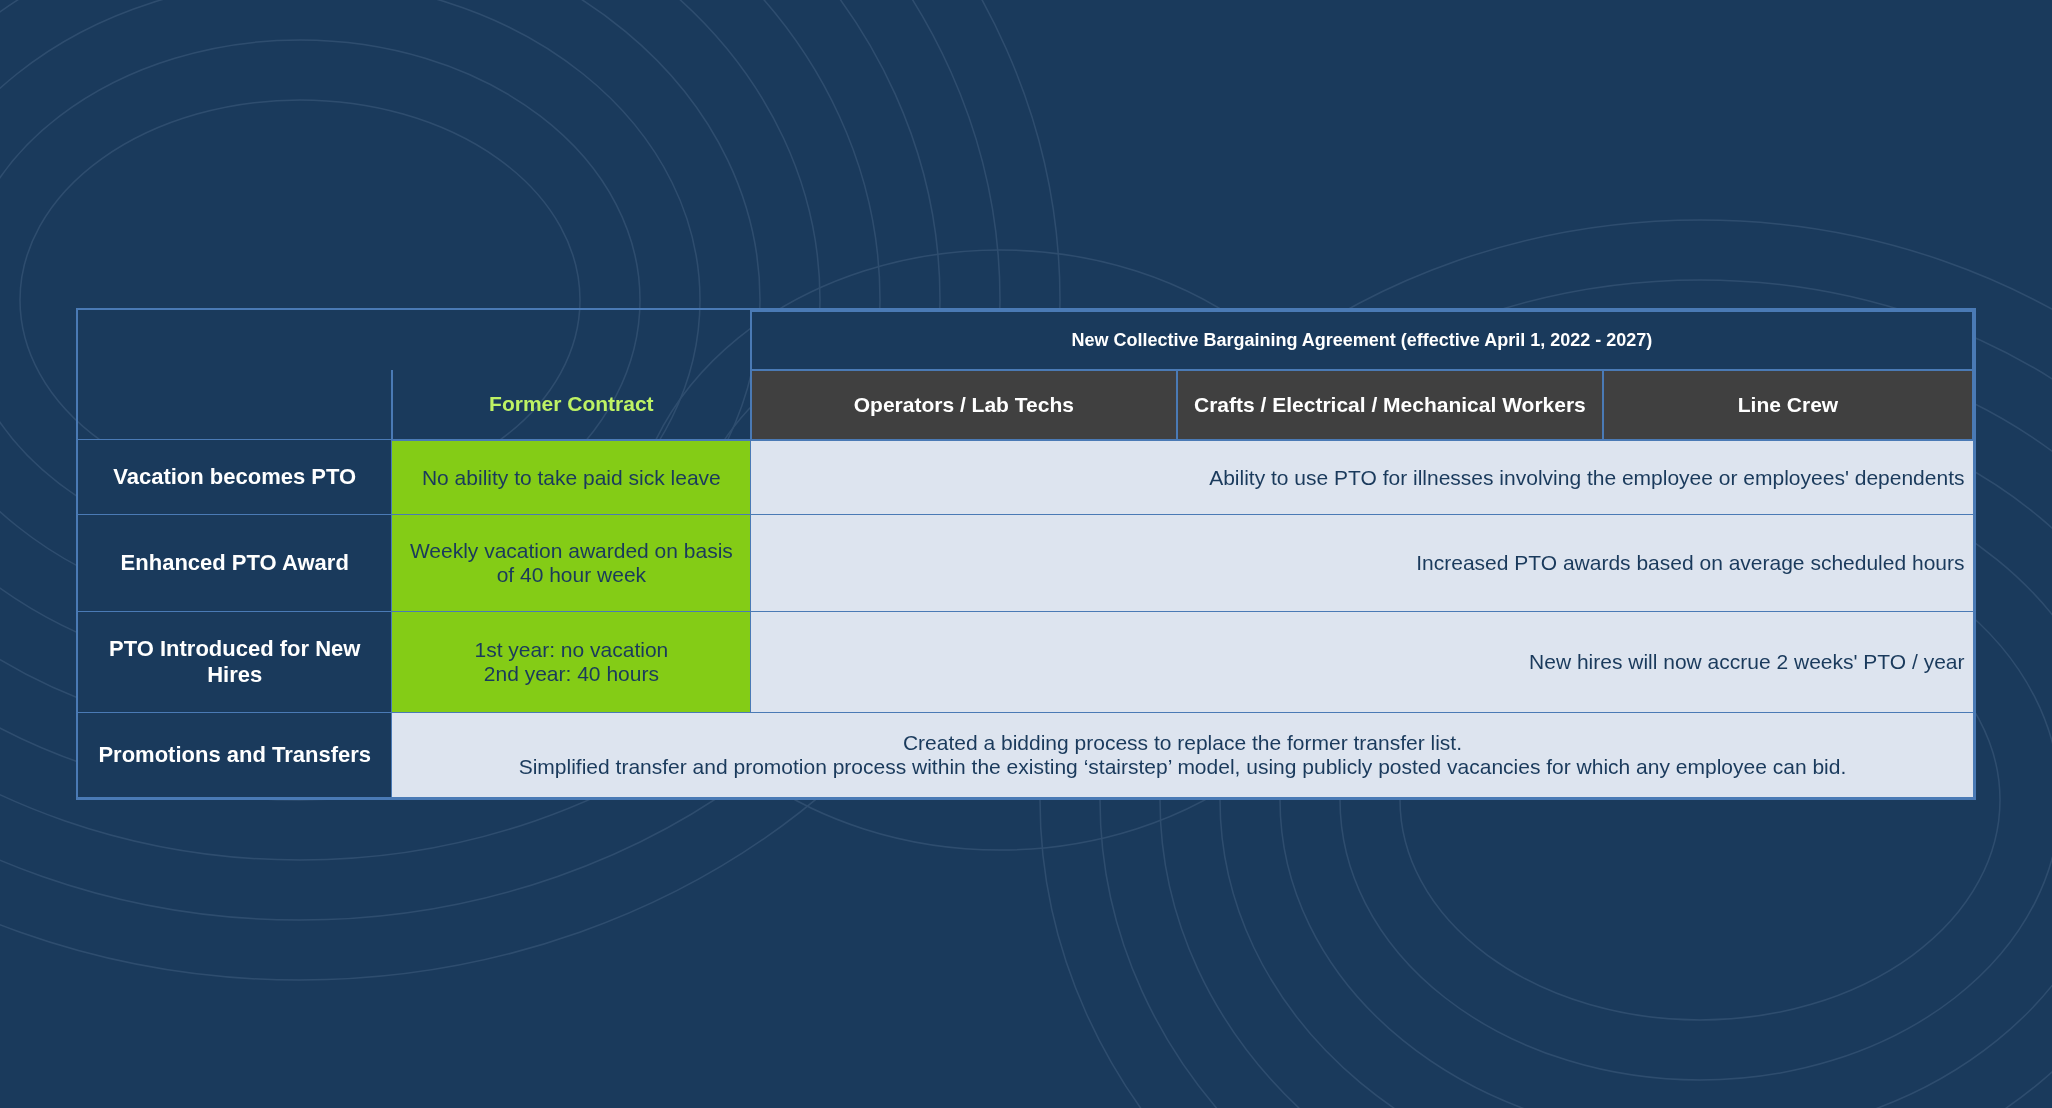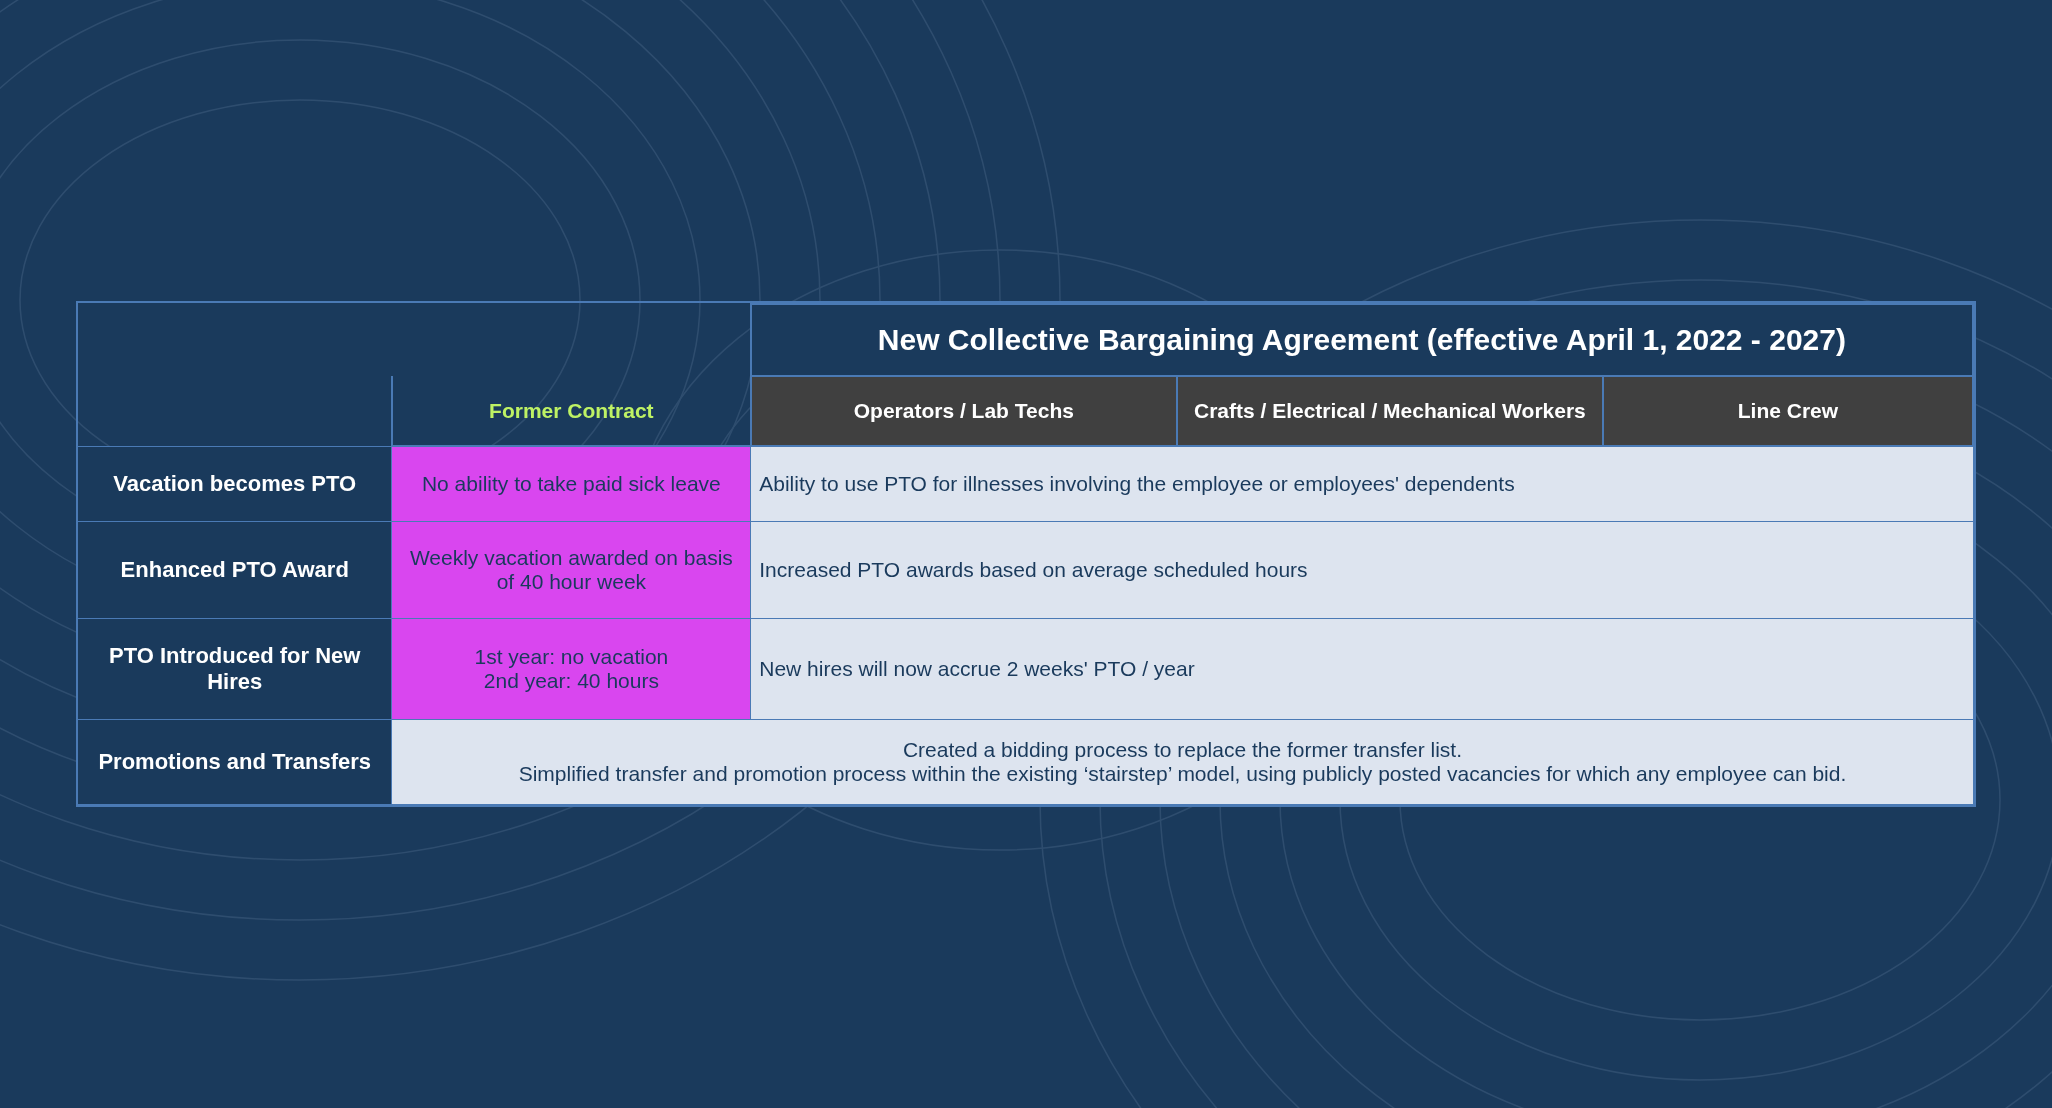--- a/index.html
+++ b/index.html
@@ -26,21 +26,21 @@
     table {
       width: 100%;
       border-collapse: collapse;
       table-layout: fixed;
     }
 
     
     .super-header-row th {
       background-color: #1a3a5c;
       color: white;
-      font-size: 30px;
+      font-size: 18px;
       font-weight: bold;
       text-align: center;
       padding: 18px 20px;
       border: 2px solid #4a7ab5;
     }
 
     .super-header-row .empty-cell {
       border: none;
       background: transparent;
     }
@@ -89,32 +89,32 @@
       background-color: #1a3a5c;
       color: white;
       font-size: 22px;
       font-weight: bold;
       text-align: center;
       width: 280px;
       border-left: none;
     }
 
     .data-row .former-val {
-      background-color: #d946ef;
+      background-color: #84cc16;
       color: #1a3a5c;
       font-size: 21px;
       text-align: center;
       width: 320px;
     }
 
     .data-row .new-val-span {
       background-color: #dde4ef;
       color: #1a3a5c;
       font-size: 21px;
-      text-align: left;
+      text-align: right;
       margin-top: 40px;
     }
 
     
     .promotions-row td.new-val-full {
       background-color: #dde4ef;
       color: #1a3a5c;
       font-size: 21px;
       text-align: center;
       padding: 18px 40px;

